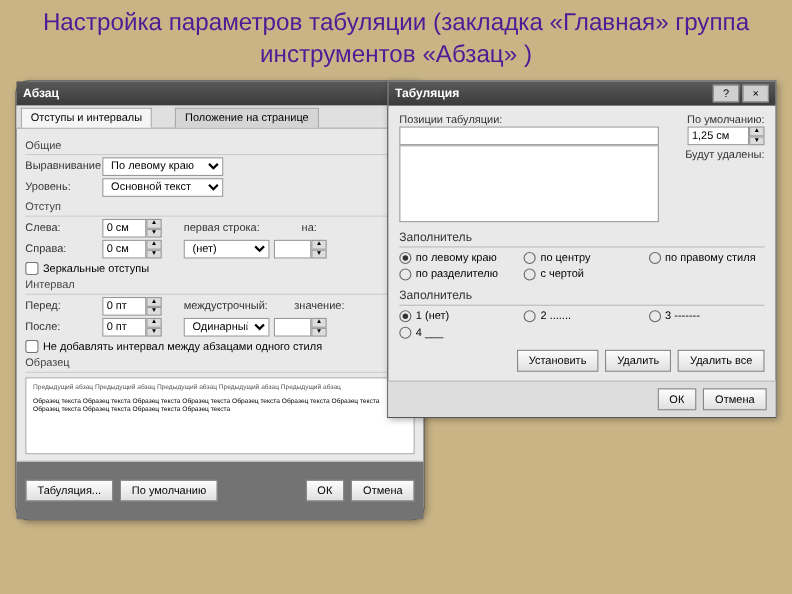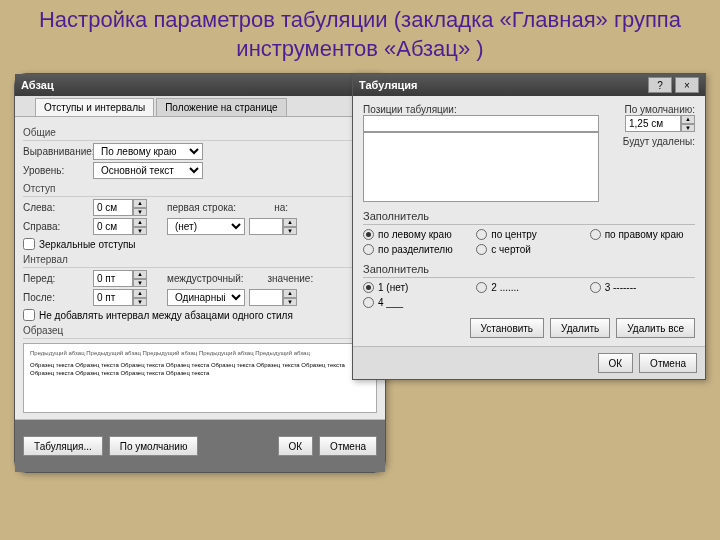--- a/index.html
+++ b/index.html
@@ -5,21 +5,21 @@
   * { box-sizing: border-box; margin: 0; padding: 0; font-family: Tahoma, Arial, sans-serif; }
   body { width: 720px; height: 540px; background: #c9b486; overflow: hidden; }
   .slide-title { text-align: center; font-size: 22px; color: #4c1d95; padding: 6px 20px 10px; line-height: 1.3; }
 
   .dialogs { position: relative; height: 440px; }
   .dialog { position: absolute; background: #e9e9e9; border: 1px solid #555; box-shadow: 2px 2px 6px rgba(0,0,0,0.3); font-size: 10px; }
   .titlebar { height: 22px; background: linear-gradient(#5a5a5a,#3a3a3a); color: #fff; display: flex; align-items: center; padding: 0 6px; justify-content: space-between; }
   .titlebar .title { font-weight: bold; font-size: 11px; }
   .titlebar .win-btns { display: flex; gap: 3px; }
   .wbtn { width: 24px; height: 16px; background: #d0d0d0; border: 1px solid #888; font-size: 10px; display: flex; align-items:center; justify-content:center; color:#000; }
-  .tabs { display: flex; padding: 2px 20px 0; border-bottom: 1px solid #aaa; background:#e0e0e0; }
+  .tabs { display: flex; padding: 2px 4px 0; border-bottom: 1px solid #aaa; background:#e0e0e0;gap:19px; }
   .tab { padding: 3px 8px; font-size: 10px; border: 1px solid #aaa; border-bottom: none; background: #d5d5d5; margin-right: 2px; }
   .tab.active { background: #f5f5f5; }
   .body { padding: 6px 8px; }
   .group-label { font-size: 10px; color: #444; margin: 4px 0 2px; border-bottom: 1px solid #ccc; padding-bottom: 2px; }
   .row { display: flex; align-items: center; gap: 0; margin: 2px 0; }
   .lbl { width: 70px; font-size: 10px; color: #333; }
   .lbl-sm { font-size: 10px; color:#333; }
   select, input[type=text] { height: 17px; border: 1px solid #999; background: #fff; font-size: 10px; padding: 0 3px; }
   .spin { display: flex; }
   .spin input { width: 40px; }
@@ -194,21 +194,21 @@
         <label class="rad">
             <span class="r sel"></span>
             <span>по левому краю</span>
           </label>
         <label class="rad">
             <span class="r"></span>
             <span>по центру</span>
           </label>
         <label class="rad">
             <span class="r"></span>
-            <span>по правому краю</span>
+            <span>по правому стиля</span>
           </label>
         <label class="rad">
             <span class="r"></span>
             <span>по разделителю</span>
           </label>
         <label class="rad">
             <span class="r"></span>
             <span>с чертой</span>
           </label>
       </div>

